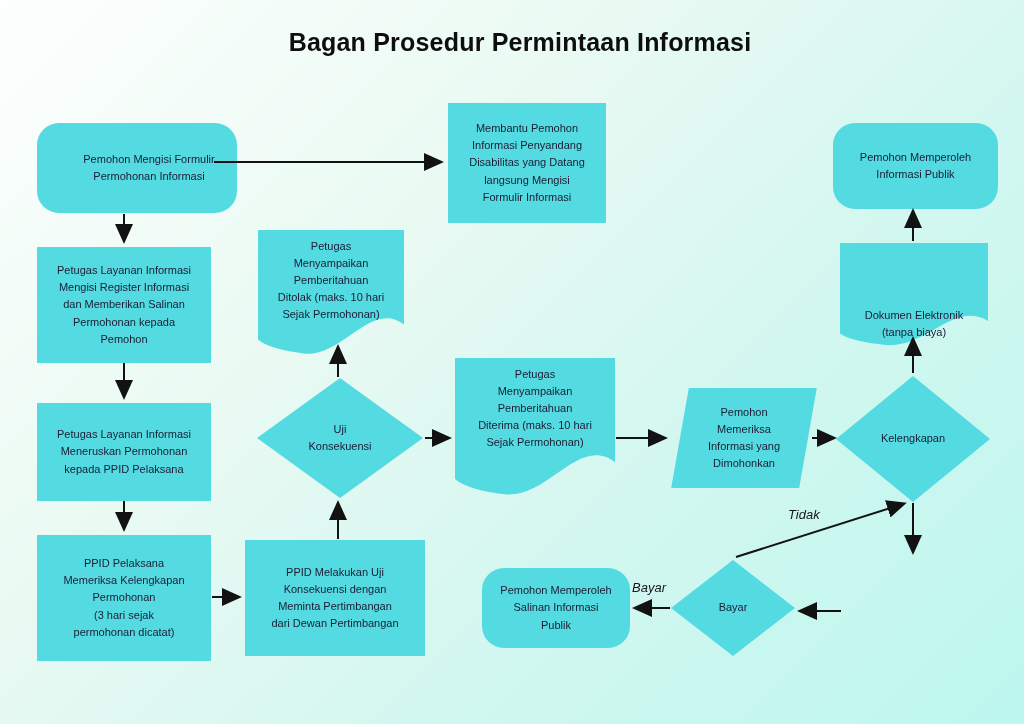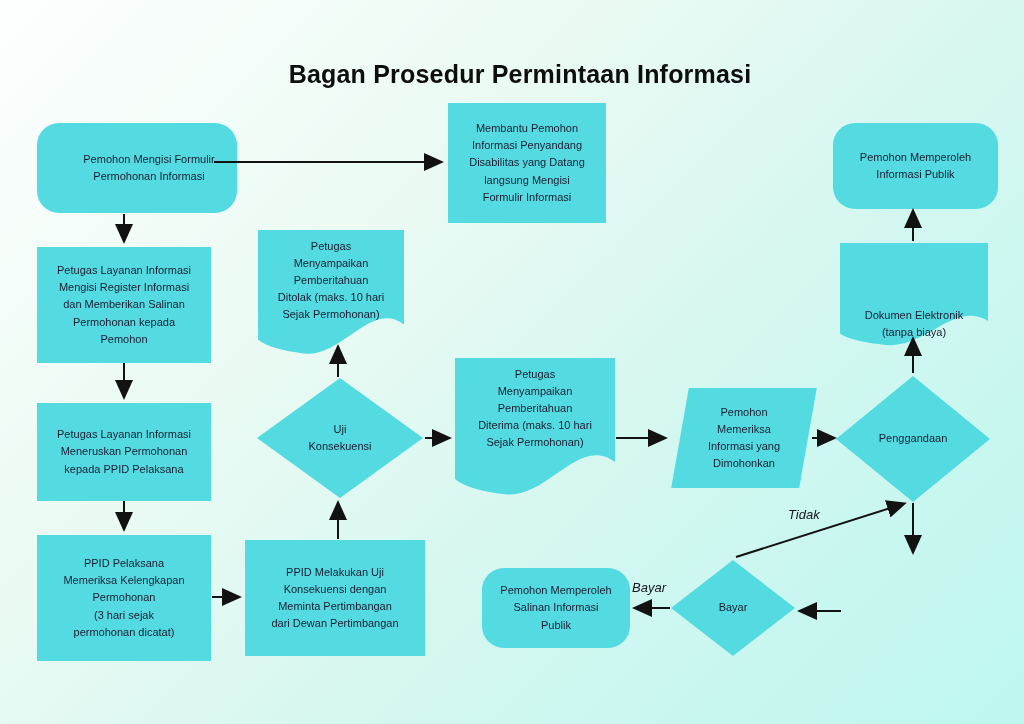--- a/index.html
+++ b/index.html
@@ -8,21 +8,20 @@
     width:1024px;height:724px;
     overflow:hidden;
     background:linear-gradient(135deg,#fdfffe 0%,#eafaf3 35%,#d2f7f0 65%,#bdf7ef 100%);
     font-family:"Liberation Sans",sans-serif;
   }
   #page-title{
     position:absolute;top:28px;left:16px;right:0;
     text-align:center;
     font-size:25px;font-weight:bold;color:#0e0e0e;
     letter-spacing:.2px;
-    margin-top:32px;
   }
   .node{
     position:absolute;
     display:flex;align-items:center;justify-content:center;
     text-align:center;
     font-size:11px;line-height:1.55;color:#1c1c33;
     z-index:2;
   }
   .node-text{white-space:pre-line;position:relative;z-index:3;}
   .fill{background:#54dbe2;}
@@ -137,21 +136,21 @@
   </div>
 
   <div id="n10" class="node para">
     <div class="node-text">Pemohon
 Memeriksa
 Informasi yang
 Dimohonkan</div>
   </div>
 
   <div id="n11" class="node fill diamond">
-    <div class="node-text">Penggandaan</div>
+    <div class="node-text">Kelengkapan</div>
   </div>
 
   <div id="n12" class="node fill">
     <div class="node-text">PPID Pelaksana
 Memeriksa Kelengkapan
 Permohonan
 (3 hari sejak
 permohonan dicatat)</div>
   </div>
 

